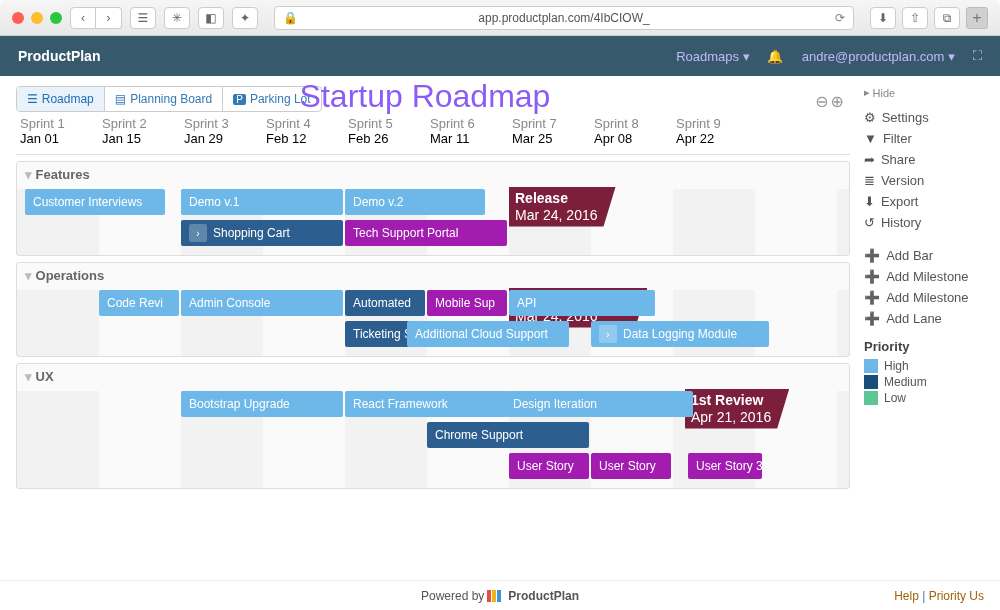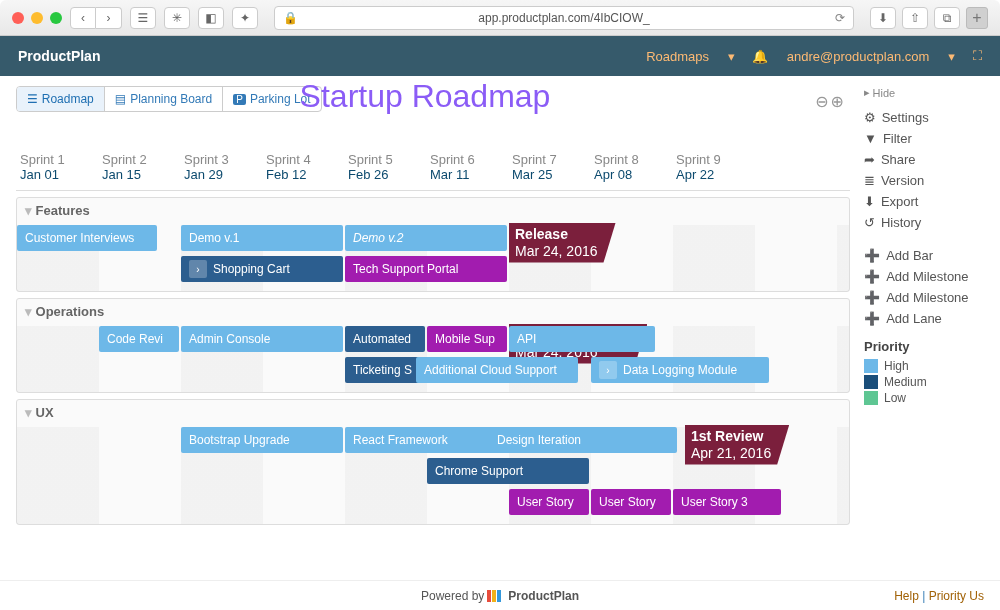--- a/index.html
+++ b/index.html
@@ -16,41 +16,41 @@
 .chrome-btn-group .chrome-btn:last-child{border-radius:0 4px 4px 0;border-left:none;}
 .url-bar { flex:1; height:24px; background:#fff; border:1px solid #ccc; border-radius:4px; margin:0 8px; display:flex; align-items:center; justify-content:center; font-size:12px; color:#555; position:relative;}
 .url-lock{position:absolute;left:8px;color:#888;}
 .url-reload{position:absolute;right:8px;color:#888;}
 .chrome-right{display:flex;gap:6px;align-items:center;}
 .new-tab{width:22px;height:22px;background:#d0d0d0;border:1px solid #bbb;color:#777;display:flex;align-items:center;justify-content:center;border-radius:3px;}
 
 
 .app-header { height: 40px; background: #365a6b; color: #fff; display:flex; align-items:center; padding:0 18px; justify-content:space-between; font-size:14px;}
 .header-right{display:flex;align-items:center;gap:18px;}
-.header-right .item{color:#fdba74; font-size:13px; display:flex;align-items:center;gap:19px;}
+.header-right .item{color:#c4b5fd; font-size:13px; display:flex;align-items:center;gap:4px;}
 
 
 .content { display:flex; height: calc(610px - 36px - 40px - 30px); }
 .main { flex:1; padding: 10px 0 0 16px; position:relative; overflow:hidden;}
 .sidebar { width: 150px; padding: 10px 14px; font-size:13px; color:#555;}
 
 
 .tabs-row { display:flex; align-items:center; }
 .view-tabs { display:flex; border:1px solid #ccc; border-radius:4px; overflow:hidden; font-size:12px;}
 .view-tab { padding: 5px 10px; display:flex; align-items:center; gap:4px; color:#337ab7; border-right:1px solid #ccc; cursor:pointer;}
 .view-tab:last-child{border-right:none;}
 .view-tab.active{ background:#e9f2fb; color:#1f6fb2; font-weight:500;}
 .page-title { position:absolute; left:50%; transform:translateX(-50%); top:2px; font-size:32px; font-weight:300; color:#8b5cf6;}
 .zoom-btns{position:absolute; right:6px; top:16px; display:flex; gap:2px; color:#999;}
 
 
-.timeline-header { display:flex; margin-top: 36px; border-bottom:1px solid #ddd; }
+.timeline-header { display:flex; border-bottom:1px solid #ddd; }
 .sprint-col { width: 82px; padding: 4px 4px 8px 4px; }
 .sprint-col .name{font-size:13px; color:#888;}
-.sprint-col .date{font-size:13px; color:#0c4a6e;}
+.sprint-col .date{font-size:13px; color:#000000;}
 
 
 .lanes { position:relative; }
 .lane { border:1px solid #ddd; border-radius:3px; margin:6px 0; background:#fafafa; }
 .lane-header { padding:5px 8px; font-size:13px; color:#666; font-weight:600; display:flex;align-items:center;gap:4px;}
 .lane-body { position:relative; padding-bottom:4px;}
 .row { position:relative; height:28px; margin-bottom:3px;}
 
 .bar { position:absolute; height:26px; border-radius:2px; color:#fff; font-size:12px; padding:5px 8px; overflow:hidden; white-space:nowrap; display:flex;align-items:center;gap:6px;}
 .bar.high{ background:#6db8e8; }
@@ -198,27 +198,27 @@
 
     <div class="lanes" id="lanes-container">
         <div class="lane">
           <div class="lane-header">
             <span style="color:#bbb">▾</span>
             <span>Features</span>
           </div>
           <div class="lane-body">
             <div class="milestone" style="left: 492px;"><span class="t">Release</span><span>Mar 24, 2016</span></div>
             <div class="row" style="margin-top: 2px;">
-              <div class="bar high" style="left: 0px; width: 140px; text-align: center;">
+              <div class="bar high" style="left: 8px; width: 140px; text-align: center;">
                 <span>Customer Interviews</span>
               </div>
               <div class="bar high" style="left: 164px; width: 162px;">
                 <span>Demo v.1</span>
               </div>
-              <div class="bar high" style="left: 328px; width: 162px; font-style: italic;">
+              <div class="bar high" style="left: 328px; width: 140px;">
                 <span>Demo v.2</span>
               </div>
             </div>
             <div class="row">
               <div class="bar med" style="left: 164px; width: 162px;">
                 <span class="chev">›</span>
                 <span>Shopping Cart</span>
               </div>
               <div class="bar low" style="left: 328px; width: 162px;">
                 <span>Tech Support Portal</span>
@@ -247,21 +247,21 @@
                 <span>Mobile Sup</span>
               </div>
               <div class="bar high" style="left: 492px; width: 145.6px;">
                 <span>API</span>
               </div>
             </div>
             <div class="row">
               <div class="bar med" style="left: 328px; width: 80px;">
                 <span>Ticketing S</span>
               </div>
-              <div class="bar high" style="left: 399px; width: 162px;">
+              <div class="bar high" style="left: 390px; width: 162px;">
                 <span>Additional Cloud Support</span>
               </div>
               <div class="bar high" style="left: 574px; width: 178.4px;">
                 <span class="chev">›</span>
                 <span>Data Logging Module</span>
               </div>
             </div>
           </div>
         </div>
         <div class="lane">
@@ -271,37 +271,37 @@
           </div>
           <div class="lane-body">
             <div class="milestone" style="left: 656px; margin-left: 12px;"><span class="t">1st Review</span><span>Apr 21, 2016</span></div>
             <div class="row" style="margin-top: 2px;">
               <div class="bar high" style="left: 164px; width: 162px;">
                 <span>Bootstrap Upgrade</span>
               </div>
               <div class="bar high" style="left: 328px; width: 162px;">
                 <span>React Framework</span>
               </div>
-              <div class="bar high" style="left: 472px; width: 188px;">
+              <div class="bar high" style="left: 488px; width: 188px;">
                 <span>Design Iteration</span>
               </div>
             </div>
             <div class="row">
               <div class="bar med" style="left: 410px; width: 162px;">
                 <span>Chrome Support</span>
               </div>
             </div>
             <div class="row">
               <div class="bar low" style="left: 492px; width: 80px;">
                 <span>User Story</span>
               </div>
               <div class="bar low" style="left: 574px; width: 80px;">
                 <span>User Story</span>
               </div>
-              <div class="bar low" style="left: 656px; width: 108px;">
+              <div class="bar low" style="left: 671px; width: 74px;">
                 <span>User Story 3</span>
               </div>
             </div>
           </div>
         </div>
       </div>
   </div>
 
   <div class="sidebar">
     <div class="hide-toggle">▸ <span>Hide</span></div>

